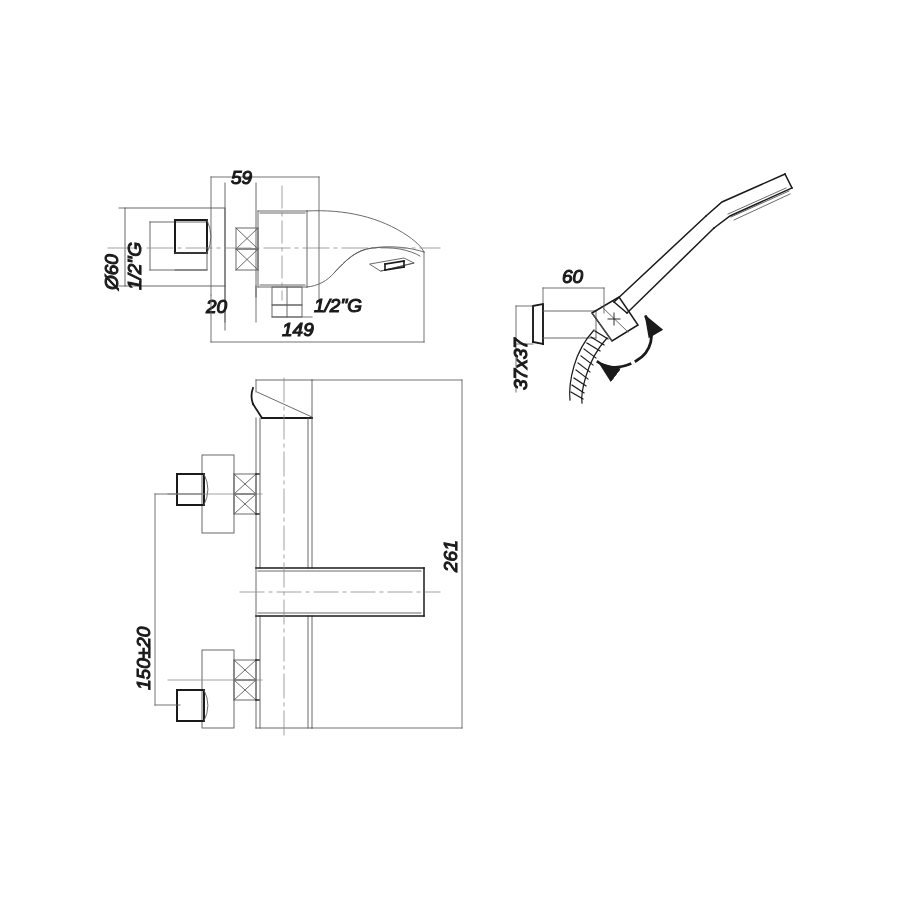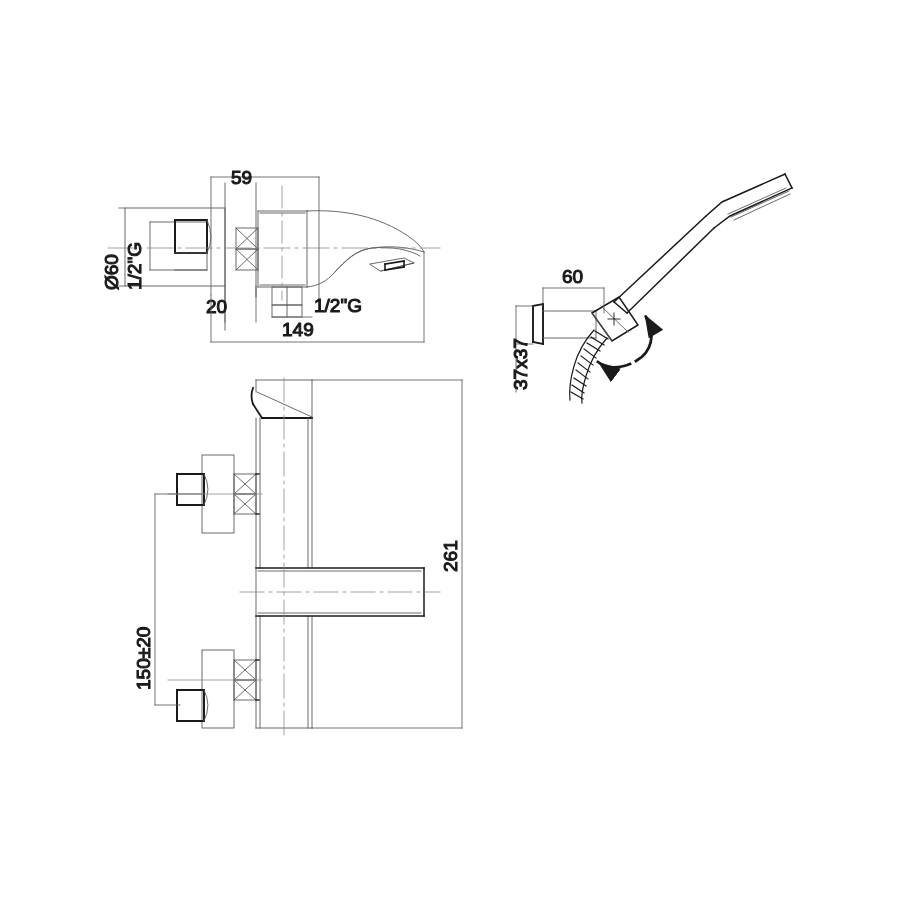--- a/index.html
+++ b/index.html
@@ -12,20 +12,21 @@
     width: 900px;
     height: 900px;
     font-family: "Liberation Sans", sans-serif;
     overflow: hidden;
   }
   #sheet {
     position: relative;
     width: 900px;
     height: 900px;
     background: #ffffff;
+    font-style: italic;
   }
   #drawing {
     position: absolute;
     left: 0;
     top: 0;
     width: 900px;
     height: 900px;
   }
   .dimtext {
     font-family: "Liberation Sans", sans-serif;

